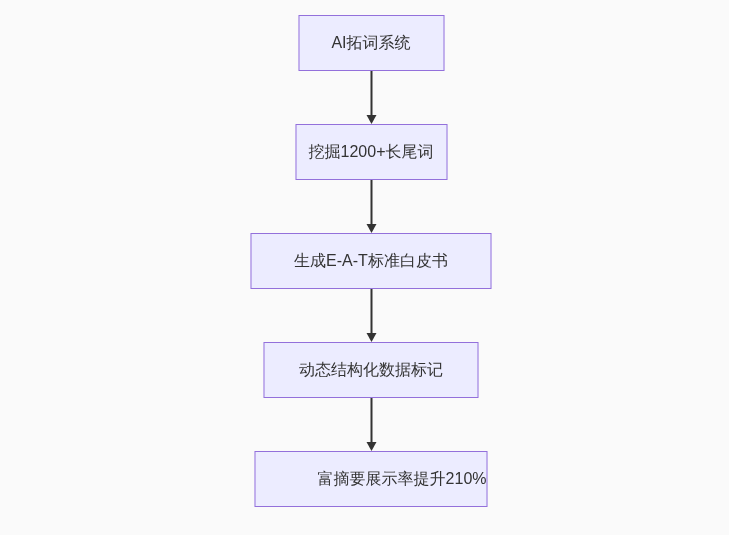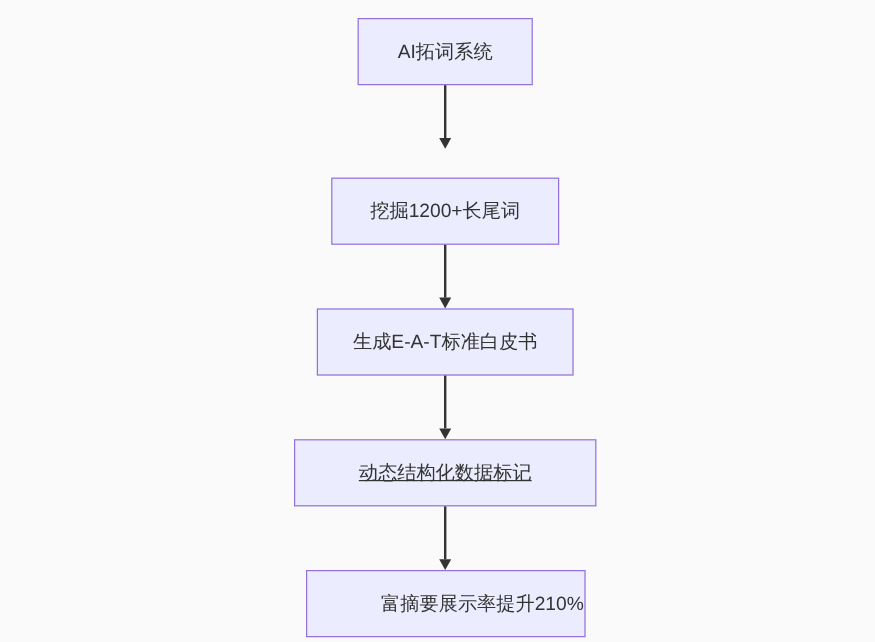--- a/index.html
+++ b/index.html
@@ -37,23 +37,23 @@
     border: 1px solid #9370DB;
     color: #333333;
     font-size: 16px;
     display: flex;
     align-items: center;
     justify-content: center;
     text-align: center;
     white-space: nowrap;
   }
   .node.w1 { width: 146px; }
-  .node.w2 { width: 190px; margin-top: 24px; }
-  .node.w3 { width: 214px; }
-  .node.w4 { width: 252px; text-decoration: underline; }
+  .node.w2 { width: 152px; }
+  .node.w3 { width: 241px; }
+  .node.w4 { width: 215px; }
   .node.w5 { width: 233px; justify-content: flex-end; }
   .connector {
     height: 53px;
     width: 12px;
     display: flex;
     flex-direction: column;
     align-items: center;
     justify-content: flex-start;
   }
   .connector .line {

